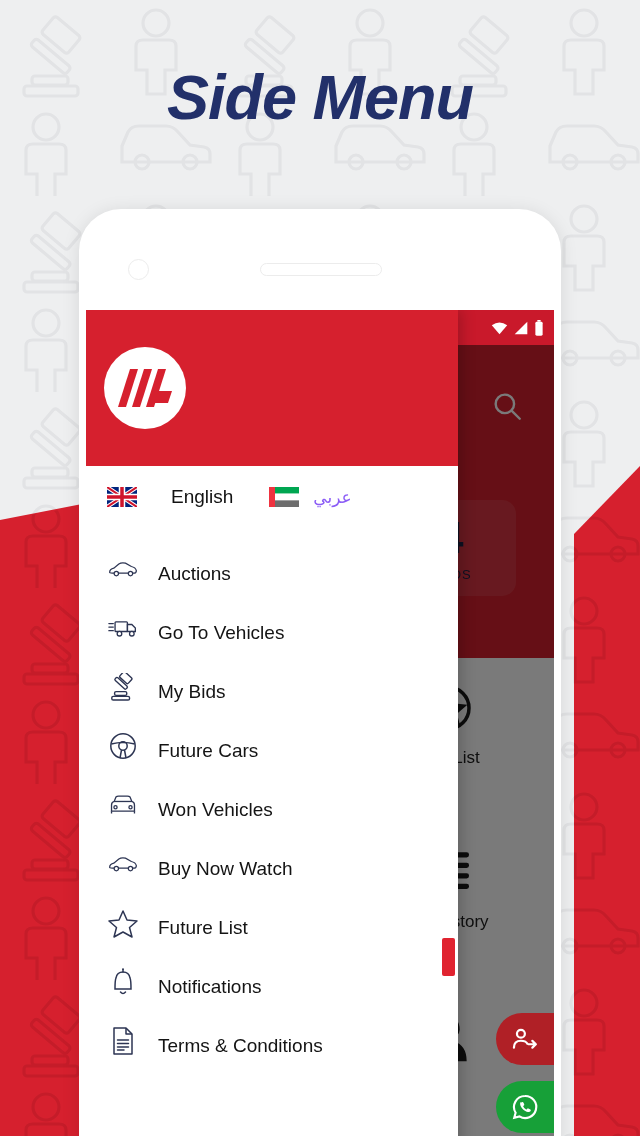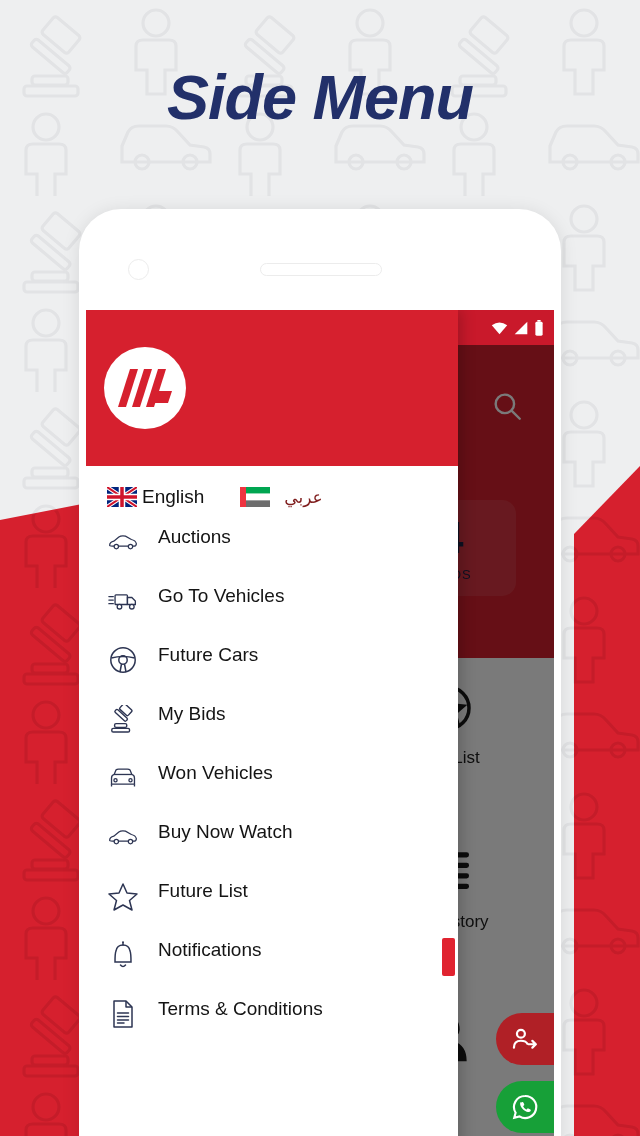--- a/index.html
+++ b/index.html
@@ -175,26 +175,26 @@
   .drawer-list {
     padding-top: 2px;
   }
   .lang-row {
     display: flex; align-items: center;
     height: 58px;
     padding-left: 21px;
   }
   .lang-item { display: flex; align-items: center; }
   .flag { width: 30px; height: 20px; flex: none; }
-  .lang-label { margin-left: 5px; font-size: 19px; color: #121212; }
-  .lang-label.inactive { color: #7f1d1d; font-size: 17px; margin-left: 14px; }
+  .lang-label { margin-left: 34px; font-size: 19px; color: #121212; }
+  .lang-label.inactive { color: #8b5cf6; font-size: 17px; margin-left: 14px; }
   .lang-gap { width: 36px; }
 
   .menu-item {
-    display: flex; align-items: flex-start;
+    display: flex; align-items: flex-end;
     height: 59px;
     padding-left: 21px;
   }
   .menu-icon { width: 32px; height: 32px; flex: none; display: flex; align-items: center; justify-content: center; }
   .menu-label { margin-left: 19px; font-size: 19px; color: #141414; }
 
   .drawer-badge {
     position: absolute;
     right: 3px; top: 628px;
     width: 13px; height: 38px;
@@ -459,39 +459,39 @@
               <circle cx="13" cy="18.5" r="2.6" fill="#fff"></circle>
                 <circle cx="27" cy="18.5" r="2.6" fill="#fff"></circle>
               <path d="M1 7 H6 M1 11 H6 M1 15 H6" stroke-linecap="round"></path>
             </svg>
           </span>
           <span class="menu-label">Go To Vehicles</span>
         </div>
 
         <div class="menu-item">
           <span class="menu-icon">
-            <svg width="28" height="28" viewBox="0 0 28 28" fill="none" stroke="#2d3553" stroke-width="1.5">
-              <circle cx="14" cy="14" r="12.2"></circle>
-                <circle cx="14" cy="14" r="4.2"></circle>
-              <path d="M2.3 12 Q14 9 25.7 12 M12.5 18 L11 26 M15.5 18 L17 26"></path>
-            </svg>
-          </span>
-          <span class="menu-label">Future Cars</span>
-        </div>
-
-        <div class="menu-item">
-          <span class="menu-icon">
             <svg width="28" height="28" viewBox="0 0 30 30" fill="none" stroke="#2d3553" stroke-width="1.5">
               <rect x="12" y="1" width="12" height="8" rx="1.5" transform="rotate(42 18 5)"></rect>
               <rect x="5" y="9" width="16" height="4" rx="1.5" transform="rotate(42 13 11)"></rect>
               <rect x="3" y="25" width="19" height="4" rx="1.5"></rect>
               <rect x="6" y="20" width="13" height="4" rx="1.5"></rect>
             </svg>
           </span>
           <span class="menu-label">My Bids</span>
+        </div>
+
+        <div class="menu-item">
+          <span class="menu-icon">
+            <svg width="28" height="28" viewBox="0 0 28 28" fill="none" stroke="#2d3553" stroke-width="1.5">
+              <circle cx="14" cy="14" r="12.2"></circle>
+                <circle cx="14" cy="14" r="4.2"></circle>
+              <path d="M2.3 12 Q14 9 25.7 12 M12.5 18 L11 26 M15.5 18 L17 26"></path>
+            </svg>
+          </span>
+          <span class="menu-label">Future Cars</span>
         </div>
 
         <div class="menu-item">
           <span class="menu-icon">
             <svg width="30" height="22" viewBox="0 0 34 24" fill="none" stroke="#2d3553" stroke-width="1.5">
               <path d="M4 19 L4 12 Q4 9 7 8 L9 3 Q10 2 12 2 L22 2 Q24 2 25 3 L27 8 Q30 9 30 12 L30 19 Z"></path>
               <path d="M7 8 H27"></path>
               <circle cx="8.5" cy="14.5" r="1.8"></circle>
                 <circle cx="25.5" cy="14.5" r="1.8"></circle>
               <path d="M4 19 L4 21.5 M30 19 L30 21.5"></path>

